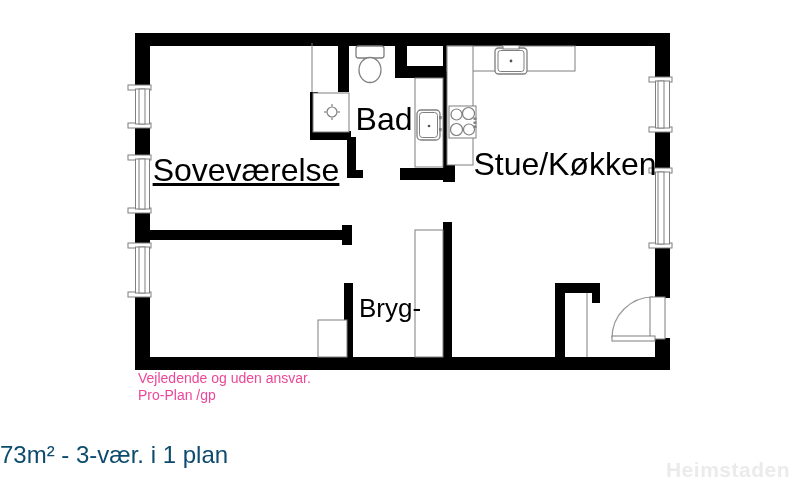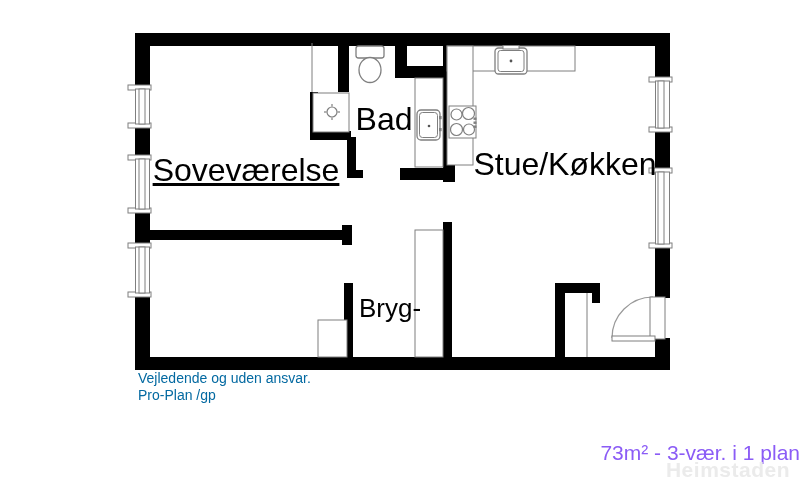--- a/index.html
+++ b/index.html
@@ -1,22 +1,22 @@
 <!DOCTYPE html>
 <html><head>
 <meta charset="utf-8">
 <style>
   html,body{margin:0;padding:0;background:#fff;}
   .stage{position:relative;width:800px;height:500px;background:#ffffff;overflow:hidden;
          font-family:"Liberation Sans", sans-serif;}
   .plan{position:absolute;left:0;top:0;width:800px;height:500px;}
   .room-label{position:absolute;font-size:32px;color:#000;text-align:center;line-height:27px;white-space:nowrap;}
   .utility-label{position:absolute;font-size:26px;color:#000;text-align:left;line-height:29px;}
-  .note{position:absolute;left:138px;top:370px;font-size:14px;color:#0369a1;line-height:17px;}
-  .caption{position:absolute;left:0;top:441px;width:800px;text-align:right;font-size:21px;color:#8b5cf6;}
+  .note{position:absolute;left:138px;top:370px;font-size:14px;color:#ec4899;line-height:17px;}
+  .caption{position:absolute;left:0;top:441px;width:800px;text-align:left;font-size:24px;color:#0c4a6e;}
   .watermark{position:absolute;left:648px;top:458px;width:142px;text-align:right;
              font-size:21px;font-weight:bold;color:#ebebeb;letter-spacing:0.5px;}
 </style>
 </head>
 <body>
 
 <div class="stage">
 
   <svg class="plan" viewBox="0 0 800 500" xmlns="http://www.w3.org/2000/svg">
 

